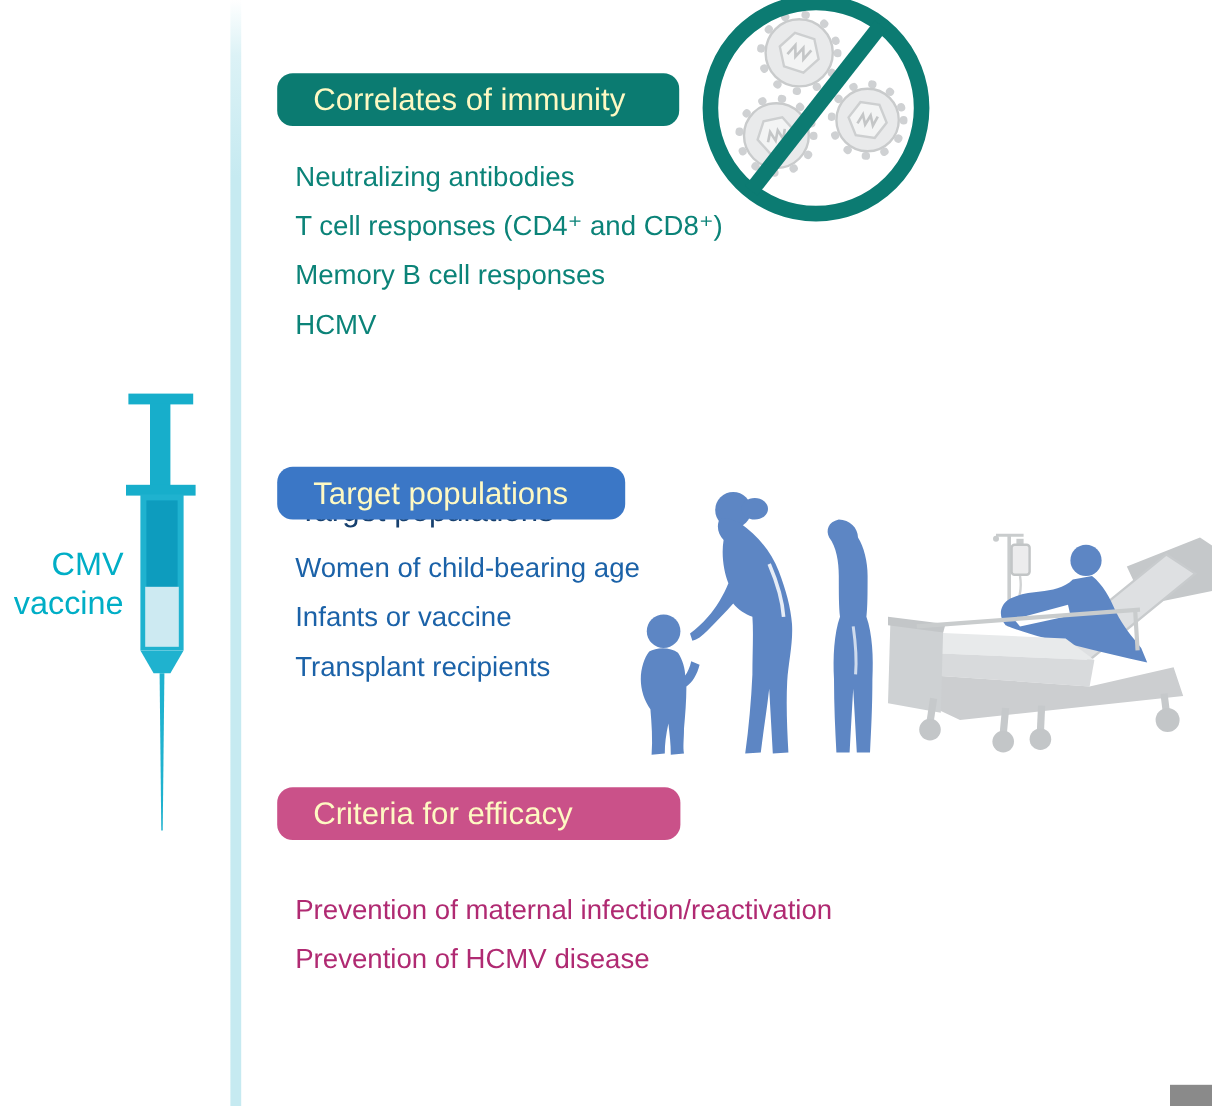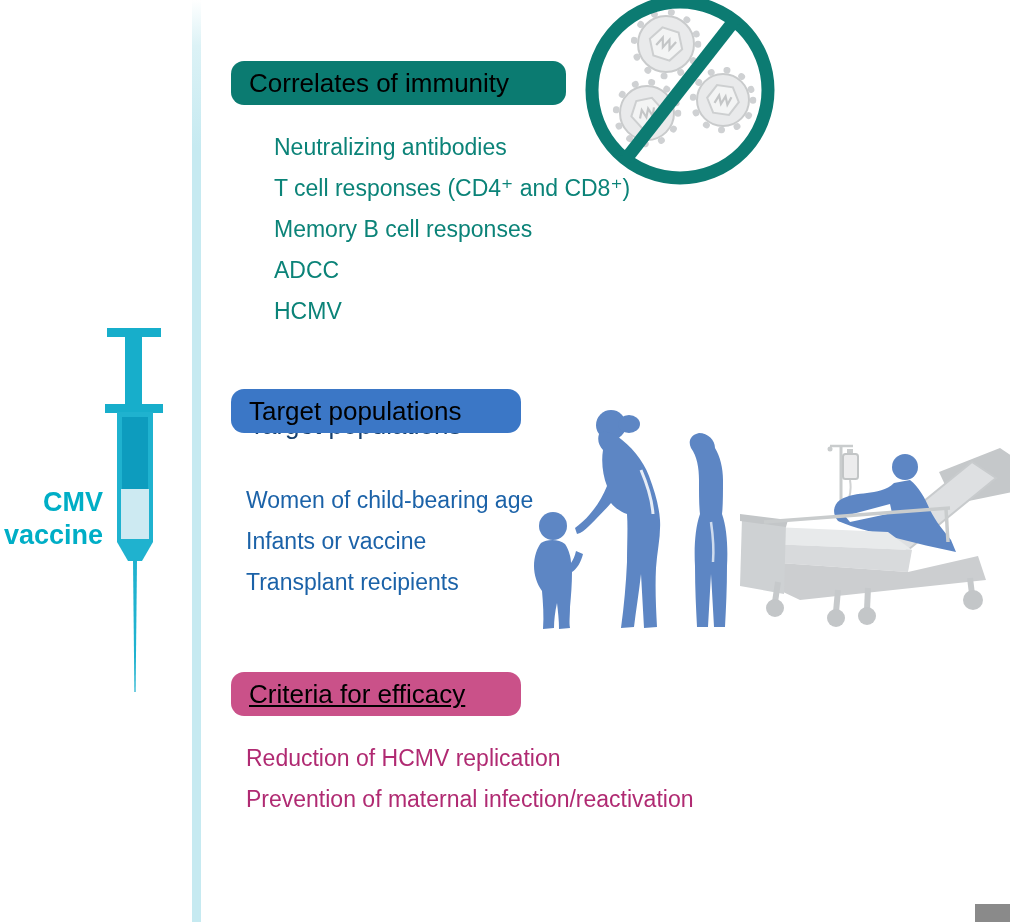--- a/index.html
+++ b/index.html
@@ -5,35 +5,35 @@
   html,body{margin:0;padding:0;background:#ffffff;}
   body{width:1010px;height:922px;position:relative;overflow:hidden;
        font-family:"Liberation Sans","DejaVu Sans",sans-serif;}
   .abs{position:absolute;}
 
   
   .divider{left:192px;top:0;width:9px;height:922px;
     background:linear-gradient(180deg,#ffffff 0%,#dcf2f6 5%,#c6eaf1 16%,#c6eaf1 100%);}
 
   
-  .pill{height:44px;line-height:44px;border-radius:13px;color:#000000;
-        font-size:26px;padding-left:18px;box-sizing:border-box;z-index:2;}
+  .pill{height:44px;line-height:44px;border-radius:13px;color:#fef9c3;
+        font-size:26px;padding-left:30px;box-sizing:border-box;z-index:2;}
   .pill-teal{left:231px;top:61px;width:335px;background:#0b7b71;}
   .pill-blue{left:231px;top:389px;width:290px;background:#3b77c6;}
-  .pill-pink{left:231px;top:672px;width:290px;background:#ca5189;text-decoration:underline;}
+  .pill-pink{left:231px;top:656px;width:336px;background:#ca5189;}
   .ghost{left:249px;top:410px;font-size:26px;color:#17406e;z-index:1;}
 
   
   .list{left:246px;font-size:23px;line-height:41px;white-space:nowrap;z-index:2;}
-  .list-teal{top:127px;color:#0b8378;margin-left:28px;}
-  .list-blue{top:480px;color:#1b62a8;}
+  .list-teal{top:127px;color:#0b8378;}
+  .list-blue{top:453px;color:#1b62a8;}
   .list-pink{top:738px;color:#b02a72;}
 
-  .vaccine-label{left:0;top:486px;width:103px;text-align:right;
-    font-size:27px;line-height:33px;font-weight:bold;color:#00aec6;z-index:2;}
+  .vaccine-label{left:0;top:454px;width:103px;text-align:right;
+    font-size:27px;line-height:33px;font-weight:normal;color:#00aec6;z-index:2;}
 
   .corner-artifact{left:975px;top:904px;width:35px;height:18px;background:#8a8a8a;}
   svg{display:block;}
 </style>
 </head>
 <body>
 
 <div class="abs divider"></div>
 
 <svg class="abs" style="left:90px;top:320px;z-index:2;" width="90" height="380" viewBox="0 0 90 380">
@@ -79,21 +79,20 @@
   </g>
   <circle cx="105" cy="90" r="88" fill="none" stroke="#0c7b72" stroke-width="13"></circle>
   <line x1="159" y1="21" x2="51" y2="159" stroke="#0c7b72" stroke-width="13"></line>
 </svg>
 
 <div class="abs pill pill-teal">Correlates of immunity</div>
 <div class="abs list list-teal">
   <div>Neutralizing antibodies</div>
   <div>T cell responses (CD4⁺ and CD8⁺)</div>
   <div>Memory B cell responses</div>
-  <div>ADCC</div>
   <div>HCMV</div>
 </div>
 
 <div class="abs ghost">Target populations</div>
 <div class="abs pill pill-blue">Target populations</div>
 <div class="abs list list-blue">
   <div>Women of child-bearing age</div>
   <div>Infants or vaccine</div>
   <div>Transplant recipients</div>
 </div>
@@ -180,17 +179,17 @@
   <g fill="#c3c6c8">
     <circle cx="35" cy="178" r="9"></circle>
     <circle cx="96" cy="188" r="9"></circle>
     <circle cx="127" cy="186" r="9"></circle>
     <circle cx="233" cy="170" r="10"></circle>
   </g>
 </svg>
 
 <div class="abs pill pill-pink">Criteria for efficacy</div>
 <div class="abs list list-pink">
-  <div>Reduction of HCMV replication</div>
   <div>Prevention of maternal infection/reactivation</div>
+  <div>Prevention of HCMV disease</div>
 </div>
 
 <div class="abs corner-artifact"></div>
 
 </body></html>

